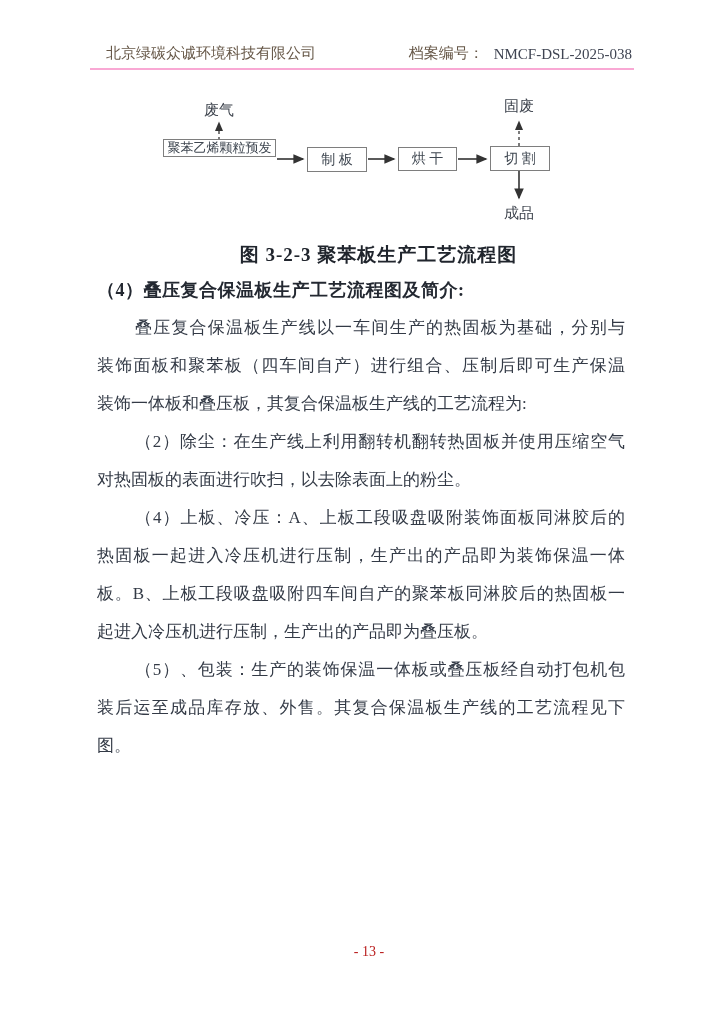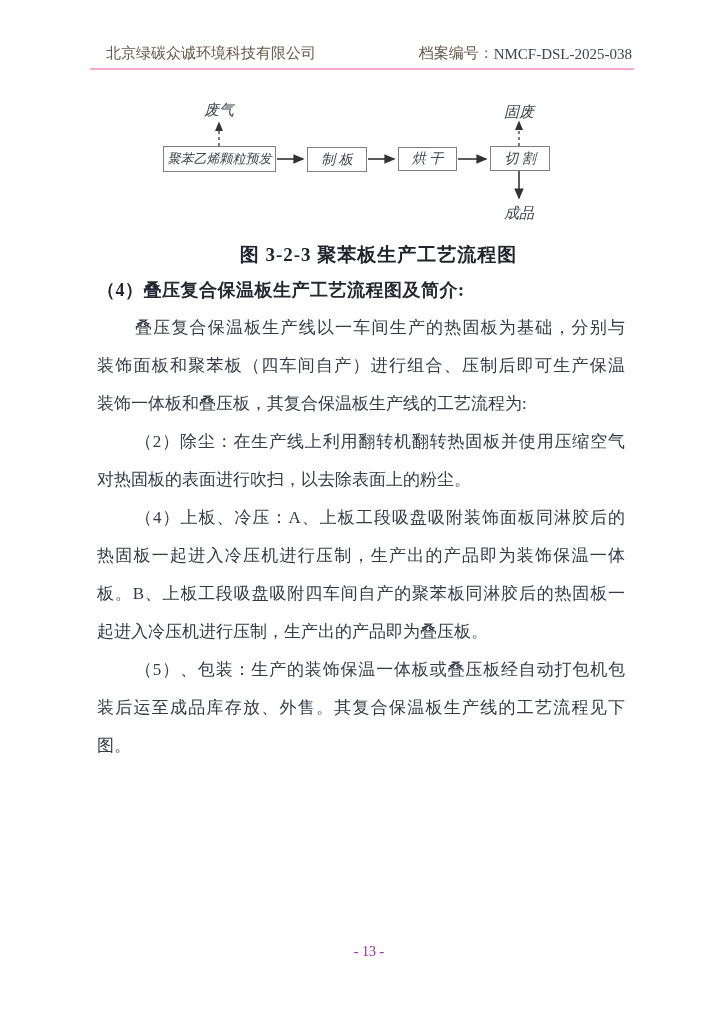--- a/index.html
+++ b/index.html
@@ -13,24 +13,24 @@
   }
   
   .hdr {
     position: absolute; left: 90px; top: 44px; width: 544px;
     display: flex; justify-content: space-between; align-items: flex-start;
     padding: 0 2px 5px 16px;
     border-bottom: 2px solid #f9a8d4;
     font-size: 15px; color: #665747;
   }
   .hdr .docnum { color: #3f4452; }
-  .hdr .doclabel { color: #665747; }
+  .hdr .doclabel { color: #665747; margin-right: 10px; }
   .hdr-right { display: flex; align-items: flex-end; }
   
-  .flow { position: absolute; left: 0; top: 95px; width: 723px; height: 140px; font-style: italic; }
+  .flow { position: absolute; left: 0; top: 95px; width: 723px; height: 140px; }
   .flow svg { position: absolute; left: 0; top: 0; }
   .fbox {
     position: absolute;
     border: 1px solid #7e7e7e; background: #fff;
     display: flex; align-items: center; justify-content: center;
     font-size: 13px; color: #3e4650; white-space: nowrap;
   }
   .flabel {
     position: absolute; font-size: 15px; color: #3d434d; white-space: nowrap;
   }
@@ -54,21 +54,21 @@
     white-space: normal;
   }
   .indent { text-indent: 38px; }
   .heading {
     font-weight: bold; color: #232831; font-size: 18px;
     letter-spacing: 0.5px;
   }
   
   .footer {
     position: absolute; left: 0; top: 944px; width: 723px;
-    text-align: center; font-size: 14px; color: #a21caf; padding-left: 15px;
+    text-align: center; font-size: 14px; color: #b91c1c; padding-left: 15px;
   }
 </style>
 </head>
 <body>
 
 <div class="hdr">
   <span>北京绿碳众诚环境科技有限公司</span>
   <span class="hdr-right">
     <span class="doclabel">档案编号：</span>
     <span class="docnum">NMCF-DSL-2025-038</span>
@@ -88,24 +88,24 @@
     <line x1="519" y1="51" x2="519" y2="27" stroke="#444" stroke-width="1.4" stroke-dasharray="3,3" marker-end="url(#arrR)"></line>
 
     <line x1="277" y1="64" x2="303" y2="64" stroke="#333" stroke-width="1.6" marker-end="url(#arrR)"></line>
     <line x1="368" y1="64" x2="394" y2="64" stroke="#333" stroke-width="1.6" marker-end="url(#arrR)"></line>
     <line x1="458" y1="64" x2="486" y2="64" stroke="#333" stroke-width="1.6" marker-end="url(#arrR)"></line>
 
     <line x1="519" y1="76" x2="519" y2="103" stroke="#333" stroke-width="1.6" marker-end="url(#arrR)"></line>
   </svg>
 
   <span class="flabel" style="left:204px; top:6px;">废气</span>
-  <span class="flabel" style="left:504px; top:2px;margin-top:6px;">固废</span>
+  <span class="flabel" style="left:504px; top:2px;">固废</span>
   <span class="flabel" style="left:504px; top:109px;text-align:center;">成品</span>
 
-  <div class="fbox" style="left:163px; top:51px; width:113px; height:26px;">聚苯乙烯颗粒预发</div>
+  <div class="fbox" style="left:163px; top:44px; width:113px; height:18px;">聚苯乙烯颗粒预发</div>
   <div class="fbox" style="left:307px; top:52px; width:60px; height:25px; font-size:14px;">制 板</div>
   <div class="fbox" style="left:398px; top:52px; width:59px; height:24px; font-size:14px;">烘 干</div>
   <div class="fbox" style="left:490px; top:51px; width:60px; height:25px; font-size:14px;">切 割</div>
 </div>
 
 <div class="caption">图 3-2-3 聚苯板生产工艺流程图</div>
 
 <div class="main">
   <div class="line heading">（4）叠压复合保温板生产工艺流程图及简介:</div>
 

